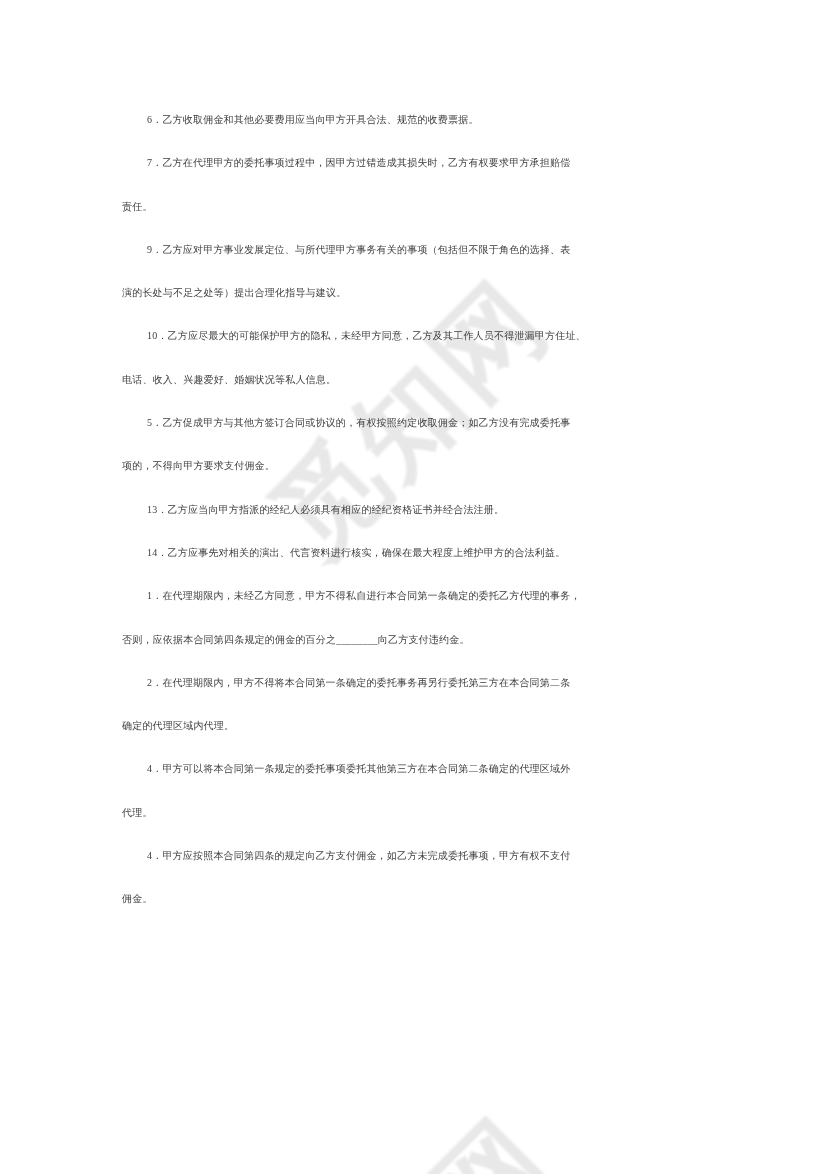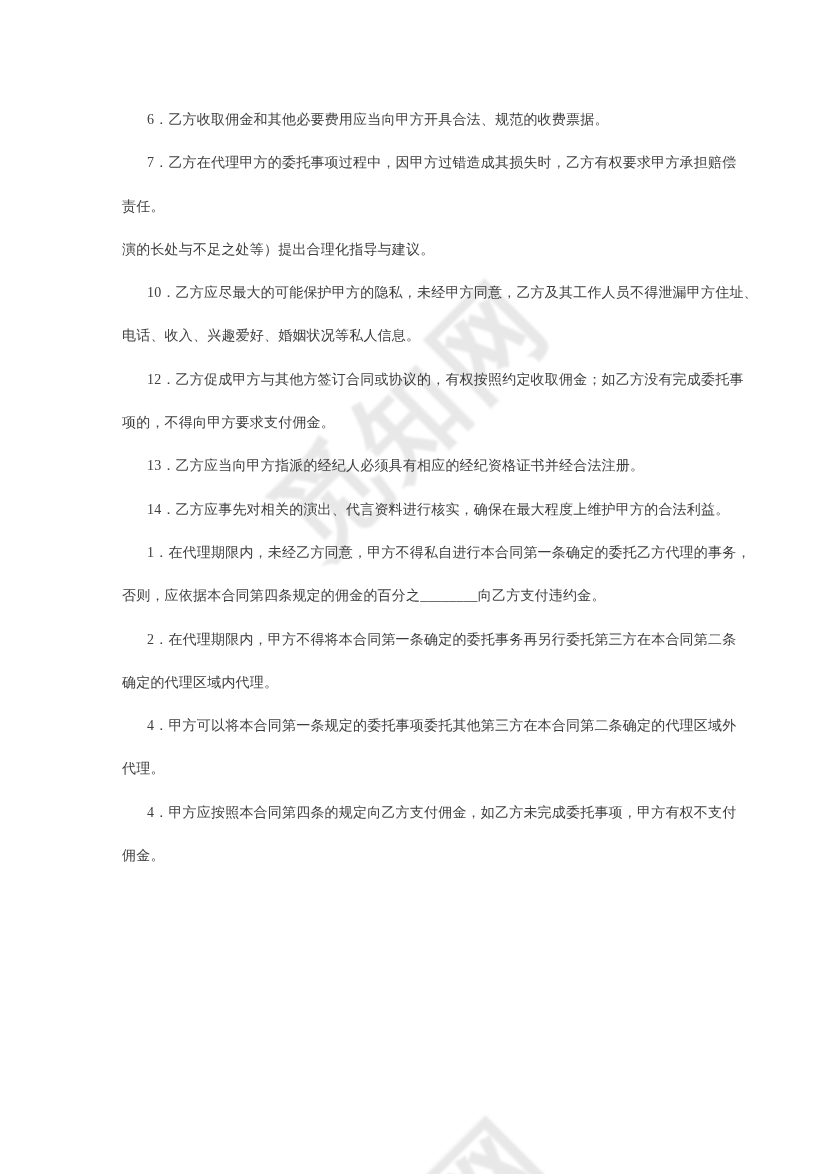--- a/index.html
+++ b/index.html
@@ -32,21 +32,21 @@
     pointer-events: none;
   }
   .watermark.wm-center { left: 412px; top: 419px; }
   .watermark.wm-bottom { left: 413px; top: 1256px; }
   .doc-body {
     position: absolute;
     left: 122px; top: 98px;
     width: 596px;
     z-index: 1;
     color: #3d3d3d;
-    font-size: 14px;
+    font-size: 10px;
   }
   .doc-line {
     line-height: 43.3px;
     white-space: nowrap;
     letter-spacing: 0.2px;
   }
   .doc-line.indent { padding-left: 25px; }
 </style>
 </head>
 <body>
@@ -54,24 +54,25 @@
 <div class="page">
 
   <div class="watermark wm-center">觅知网</div>
 
   <div class="watermark wm-bottom">觅知网</div>
 
   <div class="doc-body">
     <div class="doc-line indent">6．乙方收取佣金和其他必要费用应当向甲方开具合法、规范的收费票据。</div>
     <div class="doc-line indent">7．乙方在代理甲方的委托事项过程中，因甲方过错造成其损失时，乙方有权要求甲方承担赔偿</div>
     <div class="doc-line">责任。</div>
+    <div class="doc-line indent">9．乙方应对甲方事业发展定位、与所代理甲方事务有关的事项（包括但不限于角色的选择、表</div>
     <div class="doc-line">演的长处与不足之处等）提出合理化指导与建议。</div>
     <div class="doc-line indent">10．乙方应尽最大的可能保护甲方的隐私，未经甲方同意，乙方及其工作人员不得泄漏甲方住址、</div>
     <div class="doc-line">电话、收入、兴趣爱好、婚姻状况等私人信息。</div>
-    <div class="doc-line indent">12．乙方促成甲方与其他方签订合同或协议的，有权按照约定收取佣金；如乙方没有完成委托事</div>
+    <div class="doc-line indent">5．乙方促成甲方与其他方签订合同或协议的，有权按照约定收取佣金；如乙方没有完成委托事</div>
     <div class="doc-line">项的，不得向甲方要求支付佣金。</div>
     <div class="doc-line indent">13．乙方应当向甲方指派的经纪人必须具有相应的经纪资格证书并经合法注册。</div>
     <div class="doc-line indent">14．乙方应事先对相关的演出、代言资料进行核实，确保在最大程度上维护甲方的合法利益。</div>
     <div class="doc-line indent">1．在代理期限内，未经乙方同意，甲方不得私自进行本合同第一条确定的委托乙方代理的事务，</div>
     <div class="doc-line">否则，应依据本合同第四条规定的佣金的百分之________向乙方支付违约金。</div>
     <div class="doc-line indent">2．在代理期限内，甲方不得将本合同第一条确定的委托事务再另行委托第三方在本合同第二条</div>
     <div class="doc-line">确定的代理区域内代理。</div>
     <div class="doc-line indent">4．甲方可以将本合同第一条规定的委托事项委托其他第三方在本合同第二条确定的代理区域外</div>
     <div class="doc-line">代理。</div>
     <div class="doc-line indent">4．甲方应按照本合同第四条的规定向乙方支付佣金，如乙方未完成委托事项，甲方有权不支付</div>

